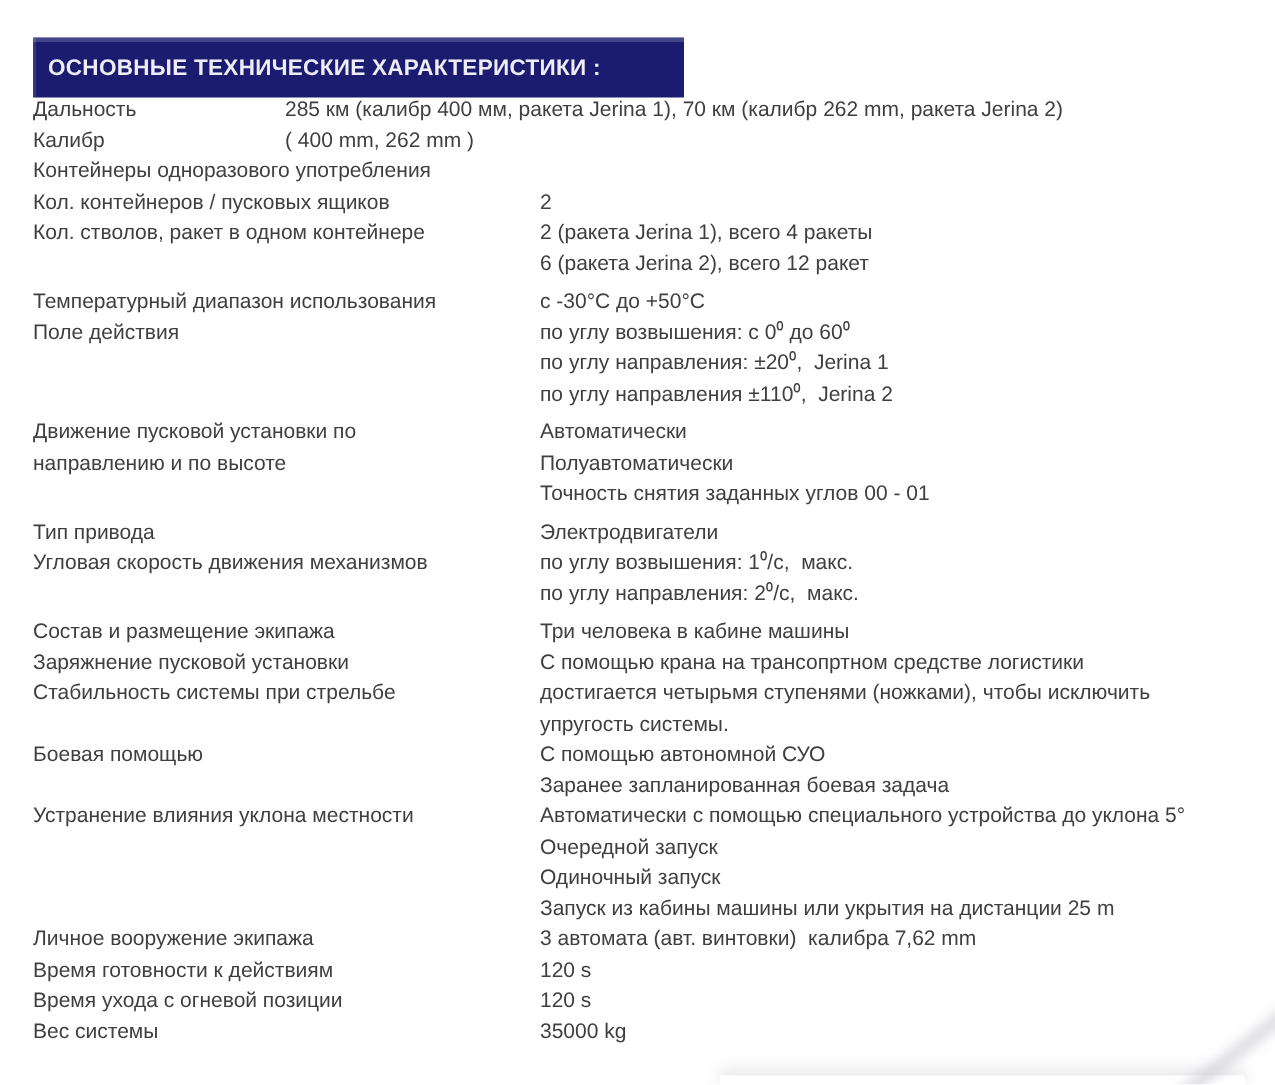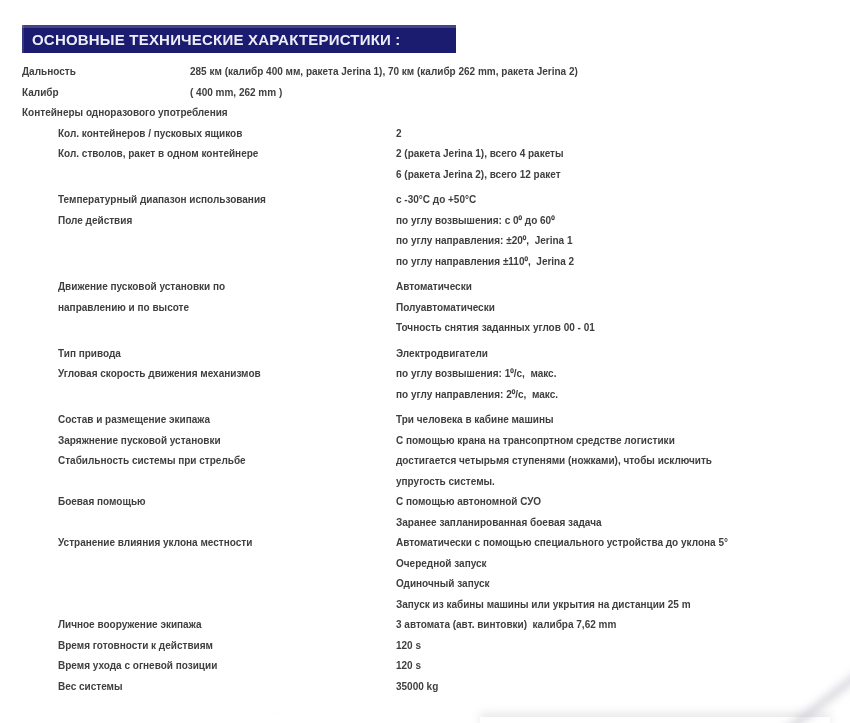--- a/index.html
+++ b/index.html
@@ -14,55 +14,54 @@
     background: #ffffff;
     overflow: hidden;
     font-family: "Liberation Sans", sans-serif;
     color: #3f3f3f;
   }
   .header-badge {
     position: absolute;
     left: 22px;
     top: 25px;
     width: 434px;
-    height: 28px;
+    height: 40px;
     background: #1b1b70;
     box-shadow: inset 0 3px 0 rgba(255,255,255,0.18), inset 2px 0 0 rgba(255,255,255,0.12);
     display: flex;
     align-items: center;
     padding-left: 10px;
     box-sizing: border-box;
   }
   .header-badge .title {
     color: #ededf8;
     font-size: 15px;
     font-weight: bold;
     letter-spacing: 0.2px;
     white-space: nowrap;
   }
   .spec-table {
     position: absolute;
     left: 22px;
     top: 62px;
     width: 806px;
-    font-size: 10px;
+    font-size: 14px;
     line-height: 20.5px;
-    font-weight: bold;
   }
   .row {
     display: flex;
     align-items: flex-start;
   }
   .row.gap { margin-top: 5px; }
   .row .label {
     flex: 0 0 auto;
     white-space: pre-line;
   }
   .row.indent-a .label { width: 168px; }
-  .row.indent-b .label { width: 338px; margin-left: 36px; }
+  .row.indent-b .label { width: 338px; }
   .row .values { flex: 1 1 auto; min-width: 0; }
   .value-line { white-space: pre-wrap; }
   
   .page-curl {
     position: absolute;
     left: 258px;
     top: 712px;
     width: 238px;
     height: 22px;
     background: #ffffff;

